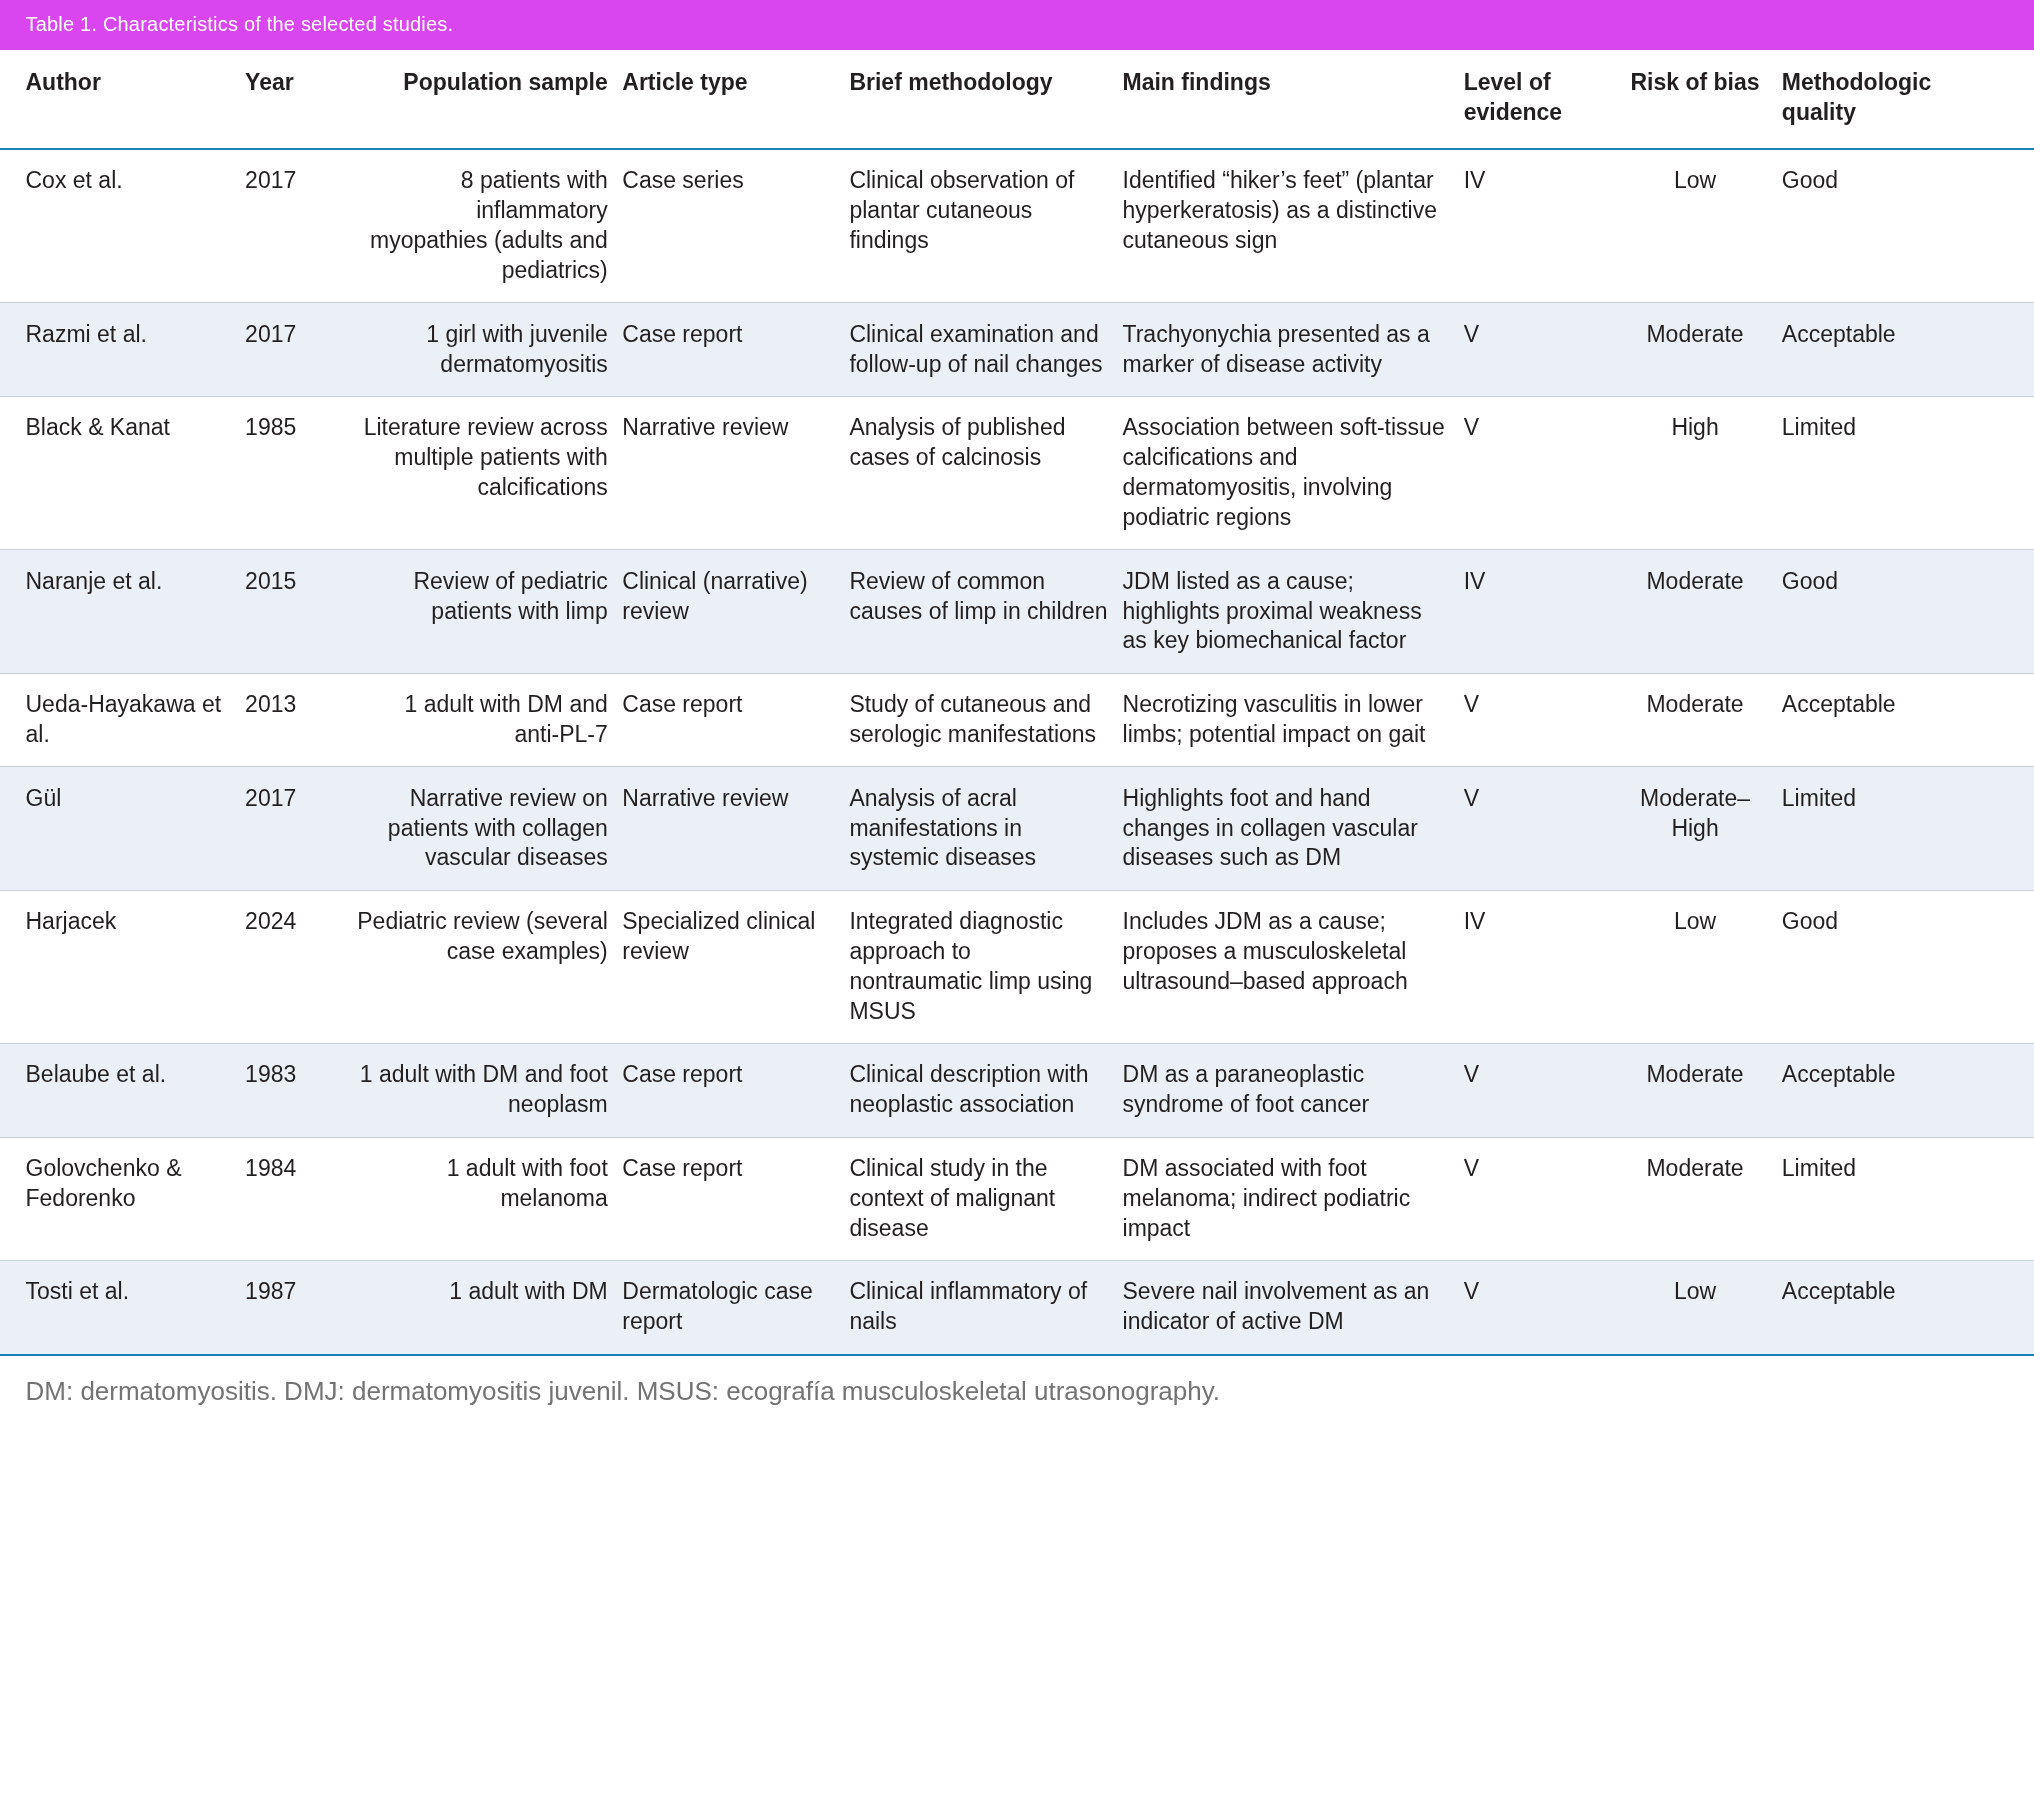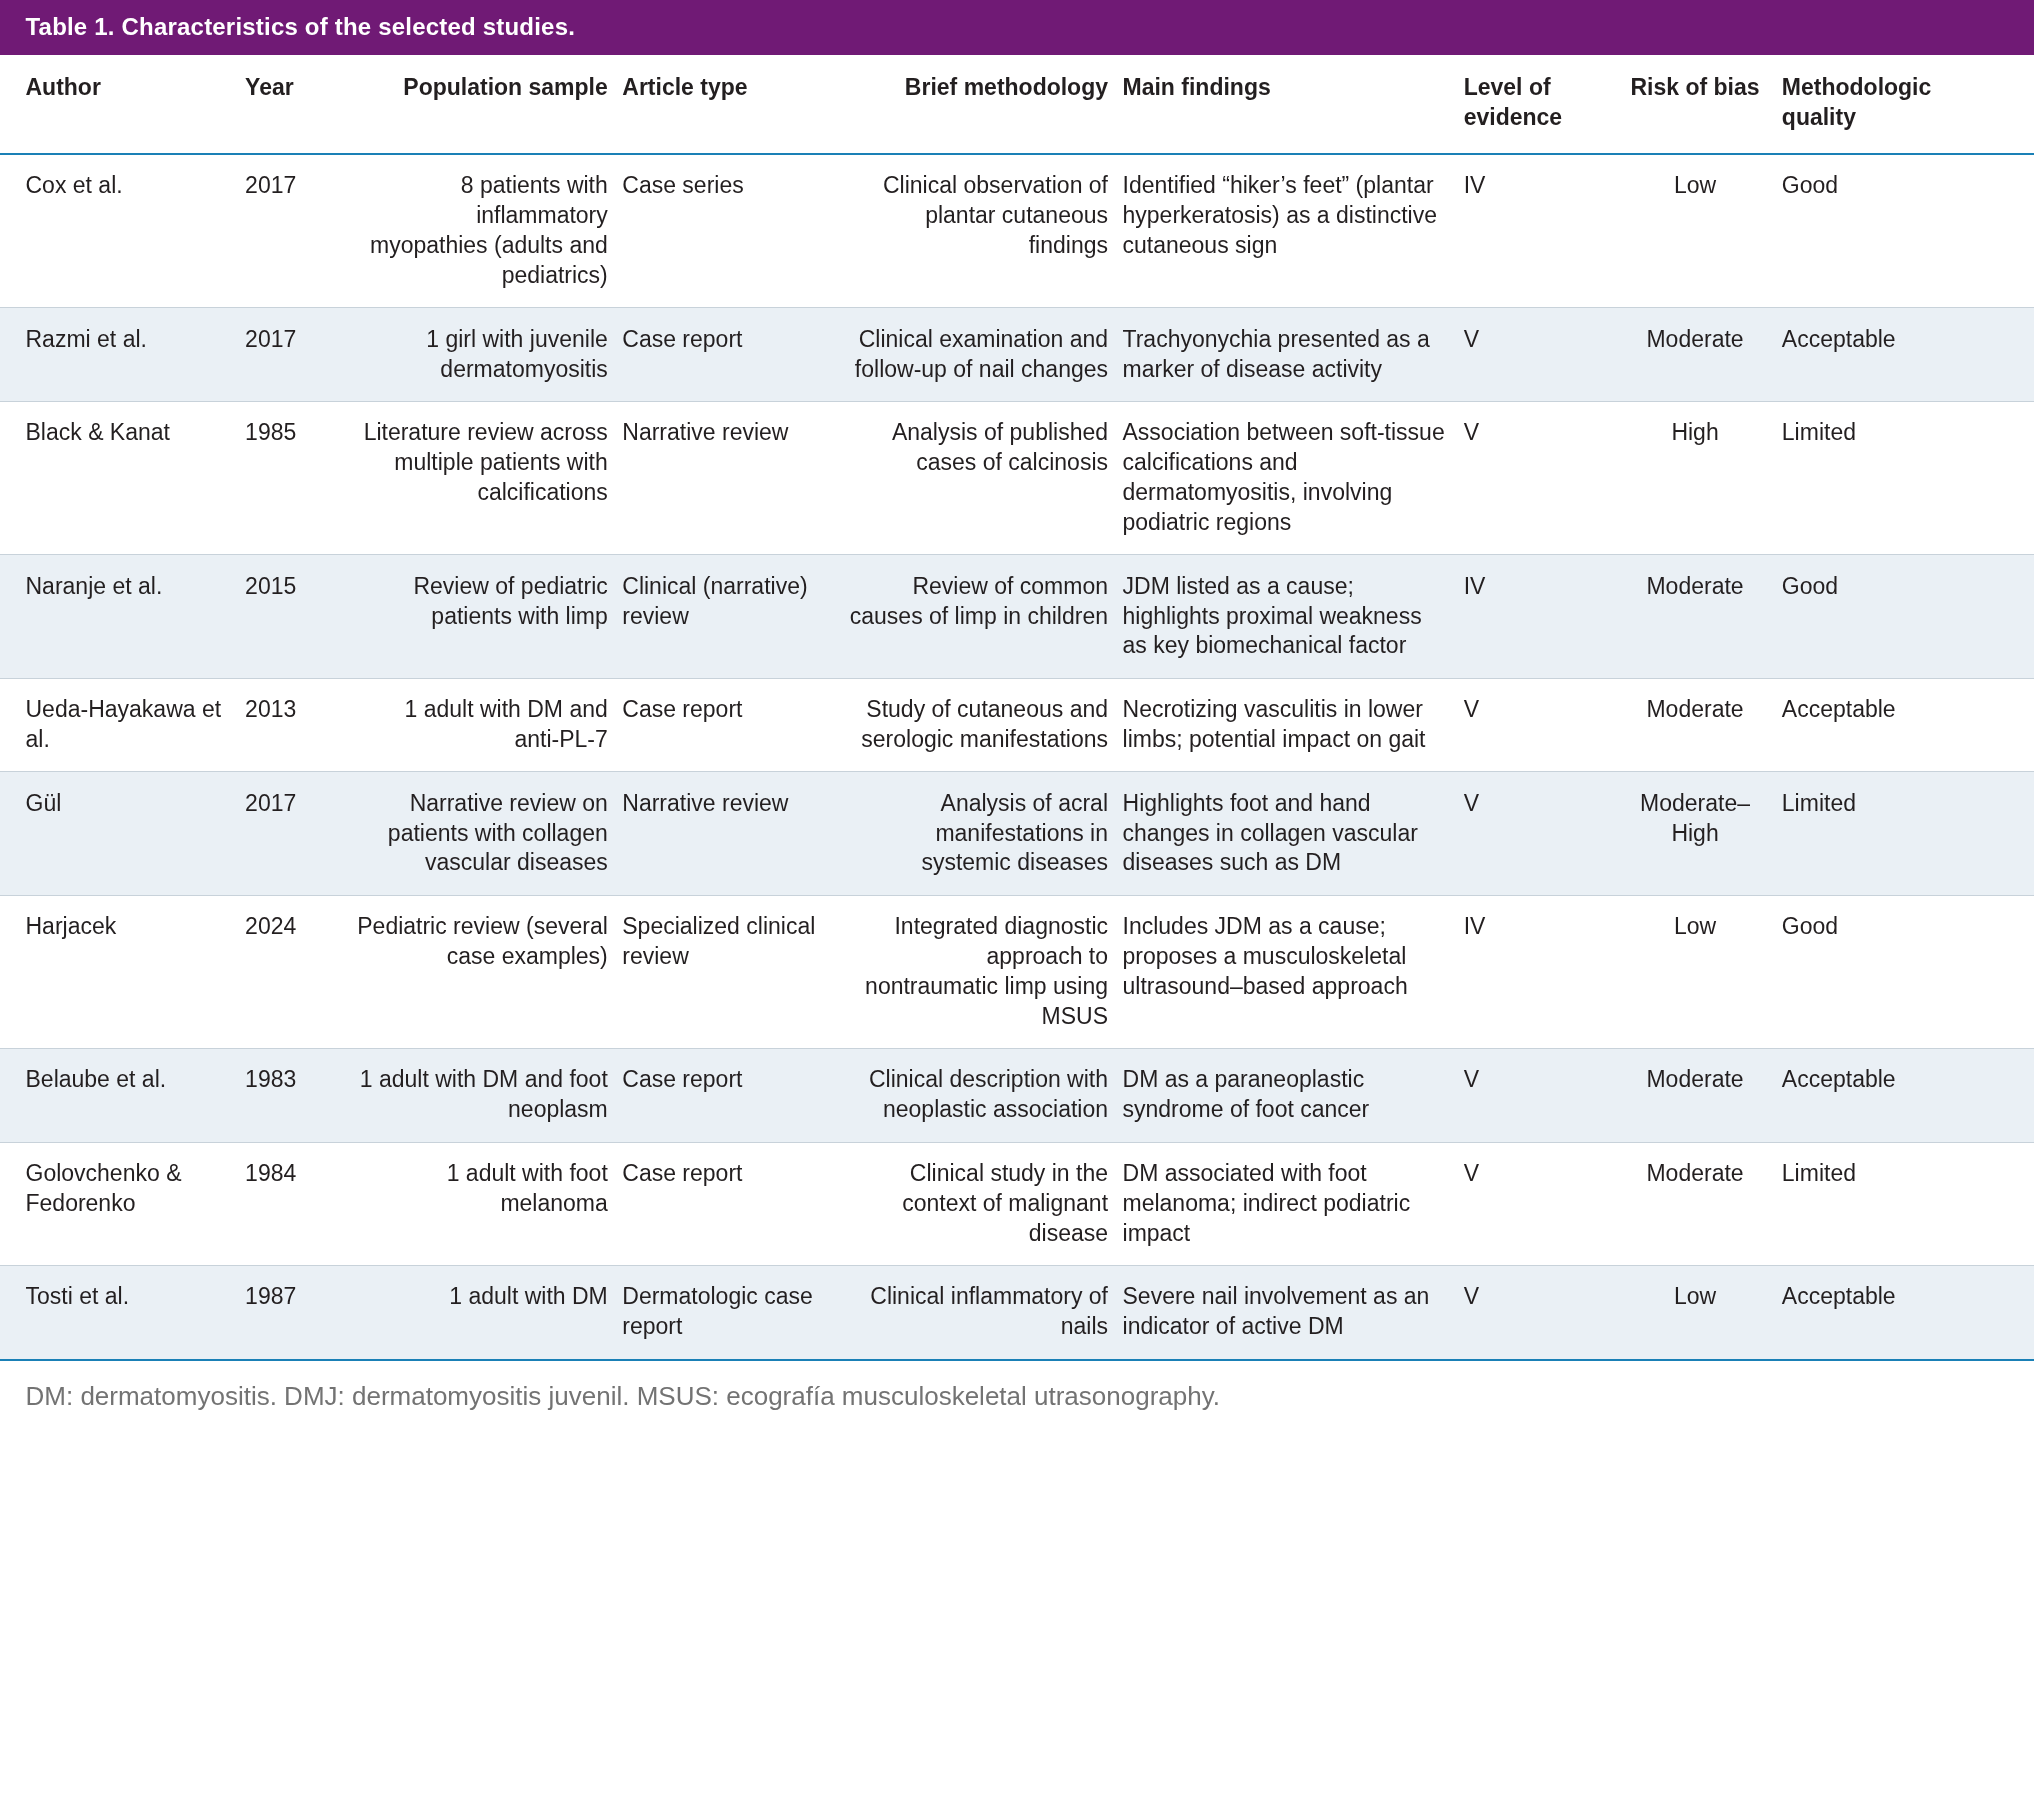--- a/index.html
+++ b/index.html
@@ -11,24 +11,24 @@
     width: 2035px;
     font-family: "Liberation Sans", sans-serif;
     color: #231f20;
   }
   .table-wrap {
     width: 2035px;
     box-sizing: border-box;
     padding: 0 0 0 0;
   }
   .caption-bar {
-    background: #701a75;
+    background: #d946ef;
     color: #ffffff;
-    font-size: 24px;
-    font-weight: bold;
+    font-size: 20px;
+    font-weight: normal;
     padding: 12.7px 25.5px 14.5px 25.5px;
     box-sizing: border-box;
     letter-spacing: 0.2px;
   }
   table {
     border-collapse: collapse;
     width: 2035px;
     table-layout: fixed;
     border-radius: 22px;
   }
@@ -54,21 +54,21 @@
   tbody tr.alt {
     background: #eaf0f5;
   }
   tbody tr:last-child {
     border-bottom: 2.7px solid #1a80b6;
   }
   td.c0, th.c0 { padding-left: 25.5px; width: 245px; }
   td.c1, th.c1 { width: 109px; }
   td.c2, th.c2 { width: 268px; text-align: right; }
   td.c3, th.c3 { width: 227px; }
-  td.c4, th.c4 { width: 273px; text-align: right; }
+  td.c4, th.c4 { width: 273px; }
   td.c5, th.c5 { width: 341px; }
   td.c6, th.c6 { width: 159px; margin-left: 44px; }
   td.c7, th.c7 { width: 159px; text-align: center; }
   td.c8, th.c8 { width: 253px; padding-right: 25.5px; }
   .footnote {
     font-size: 26px;
     padding: 20px 25.5px 16.4px 25.5px;
     color: #737373;
   }
 </style>

